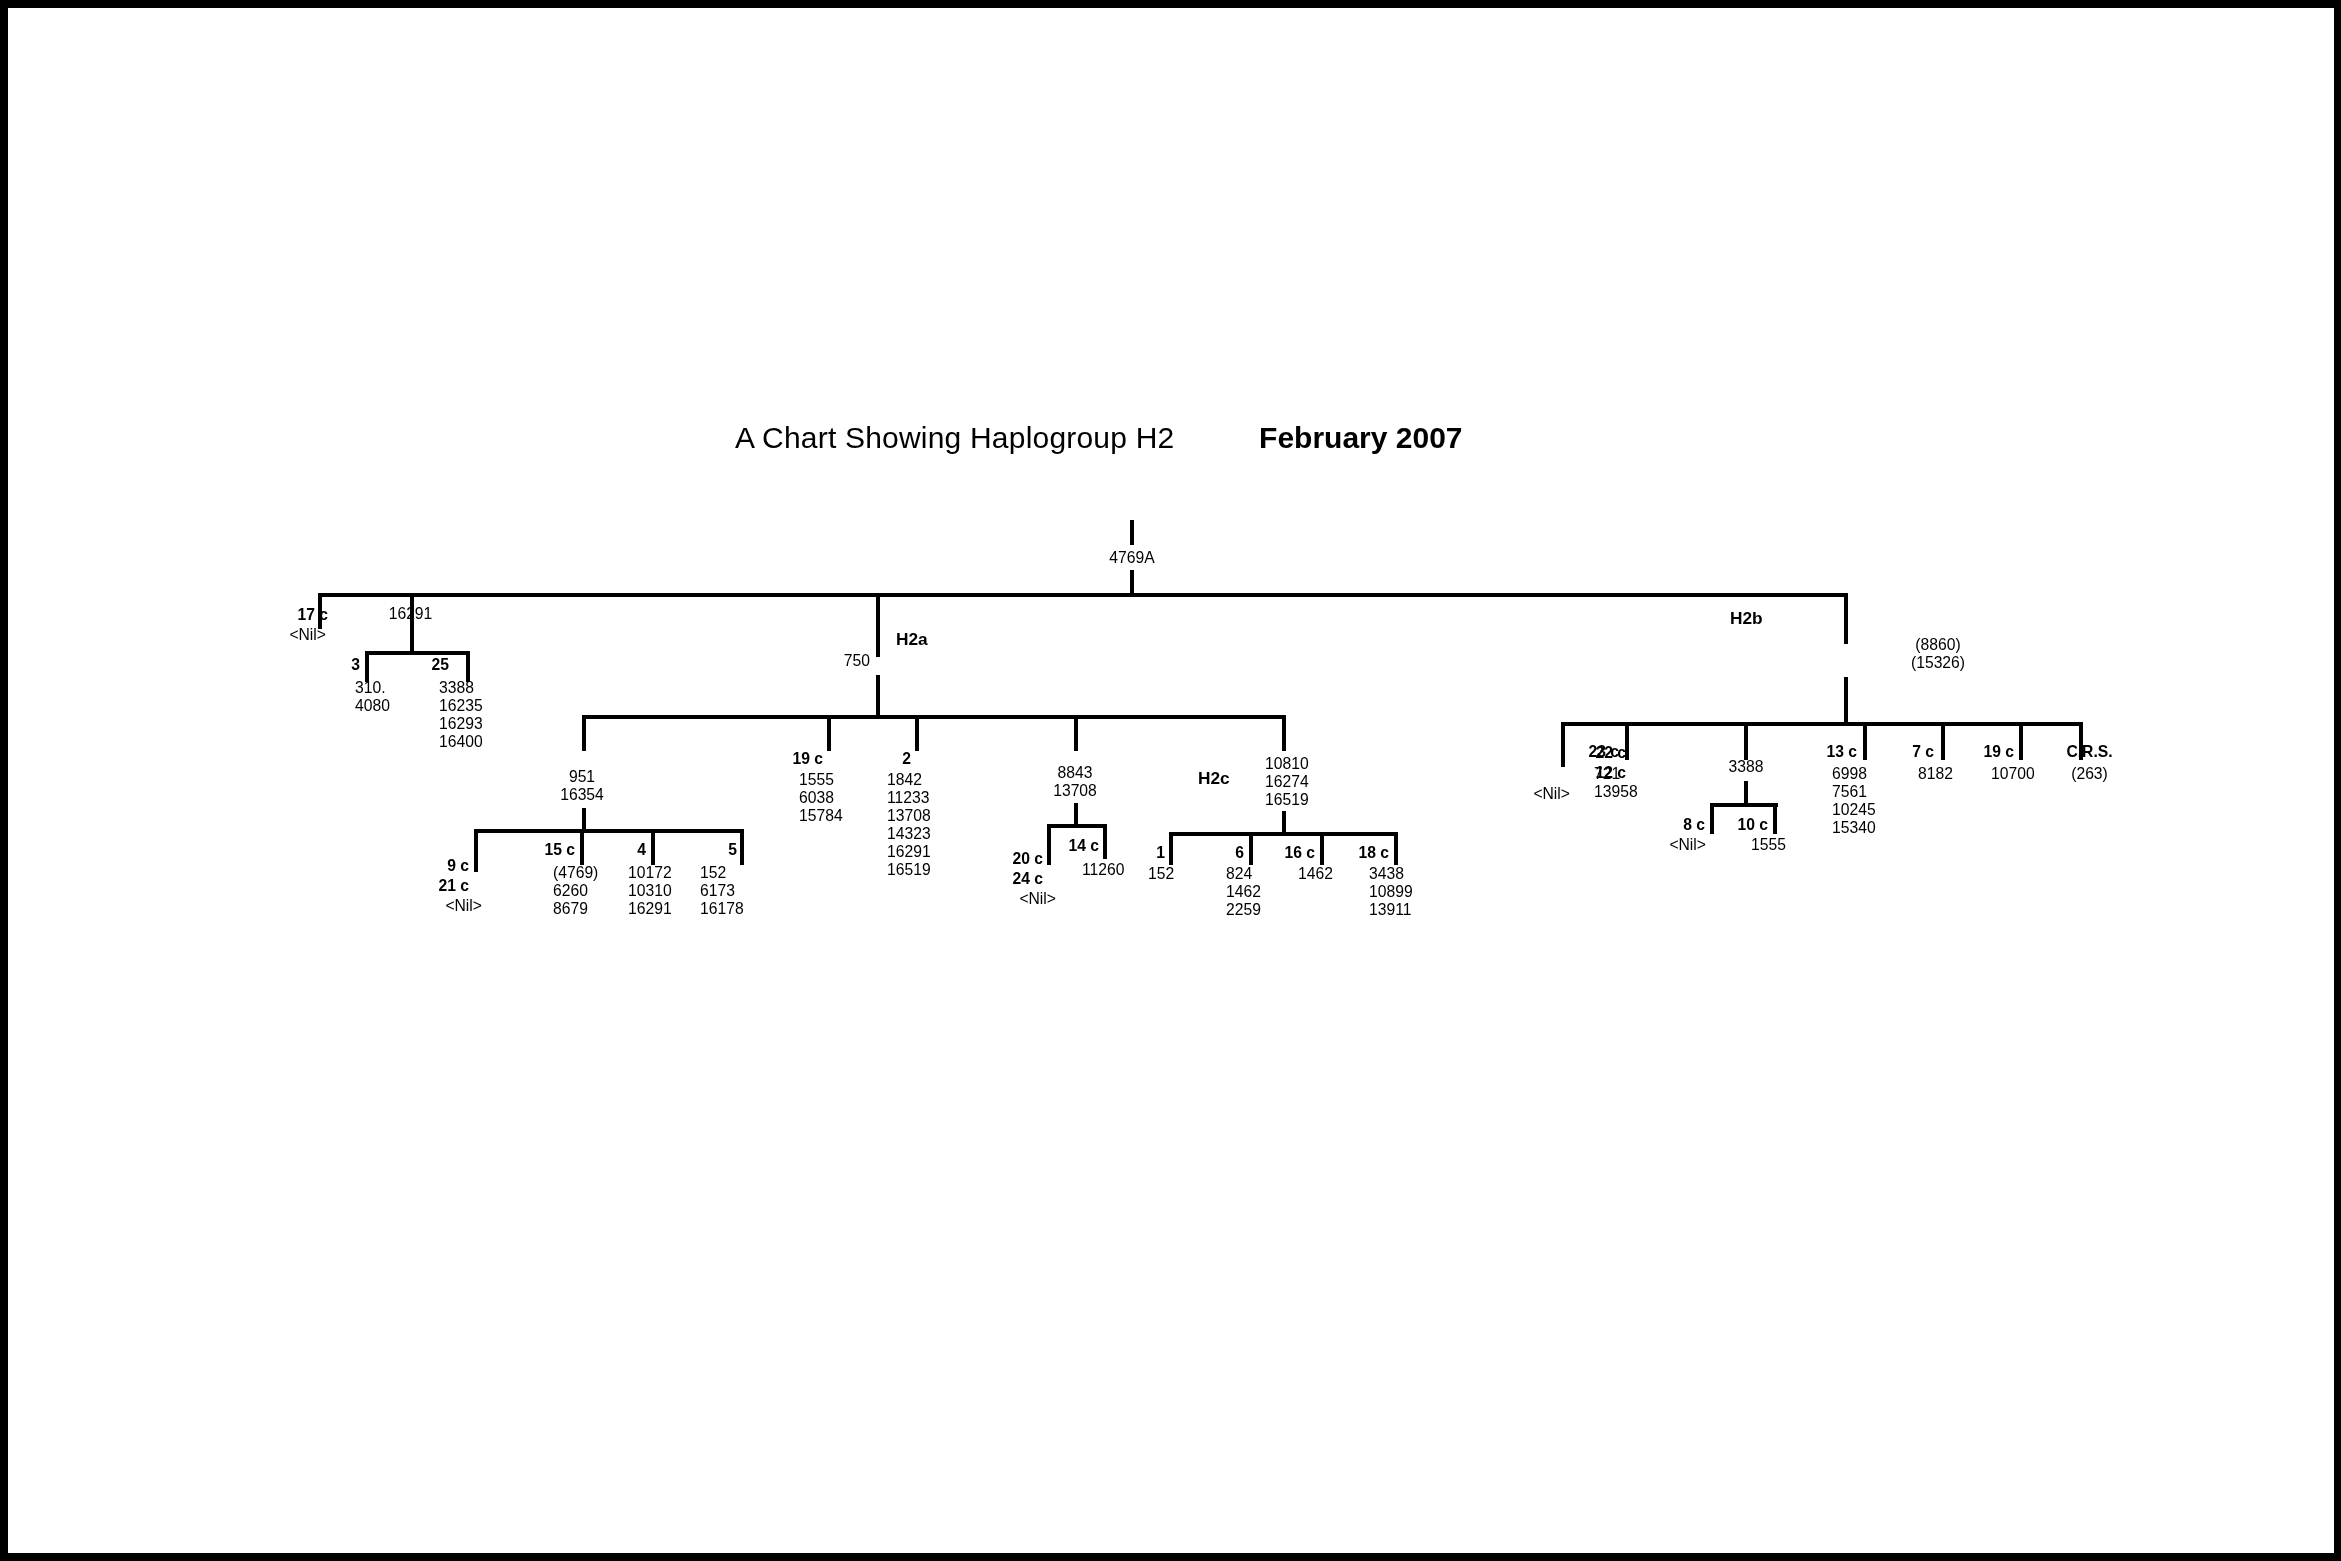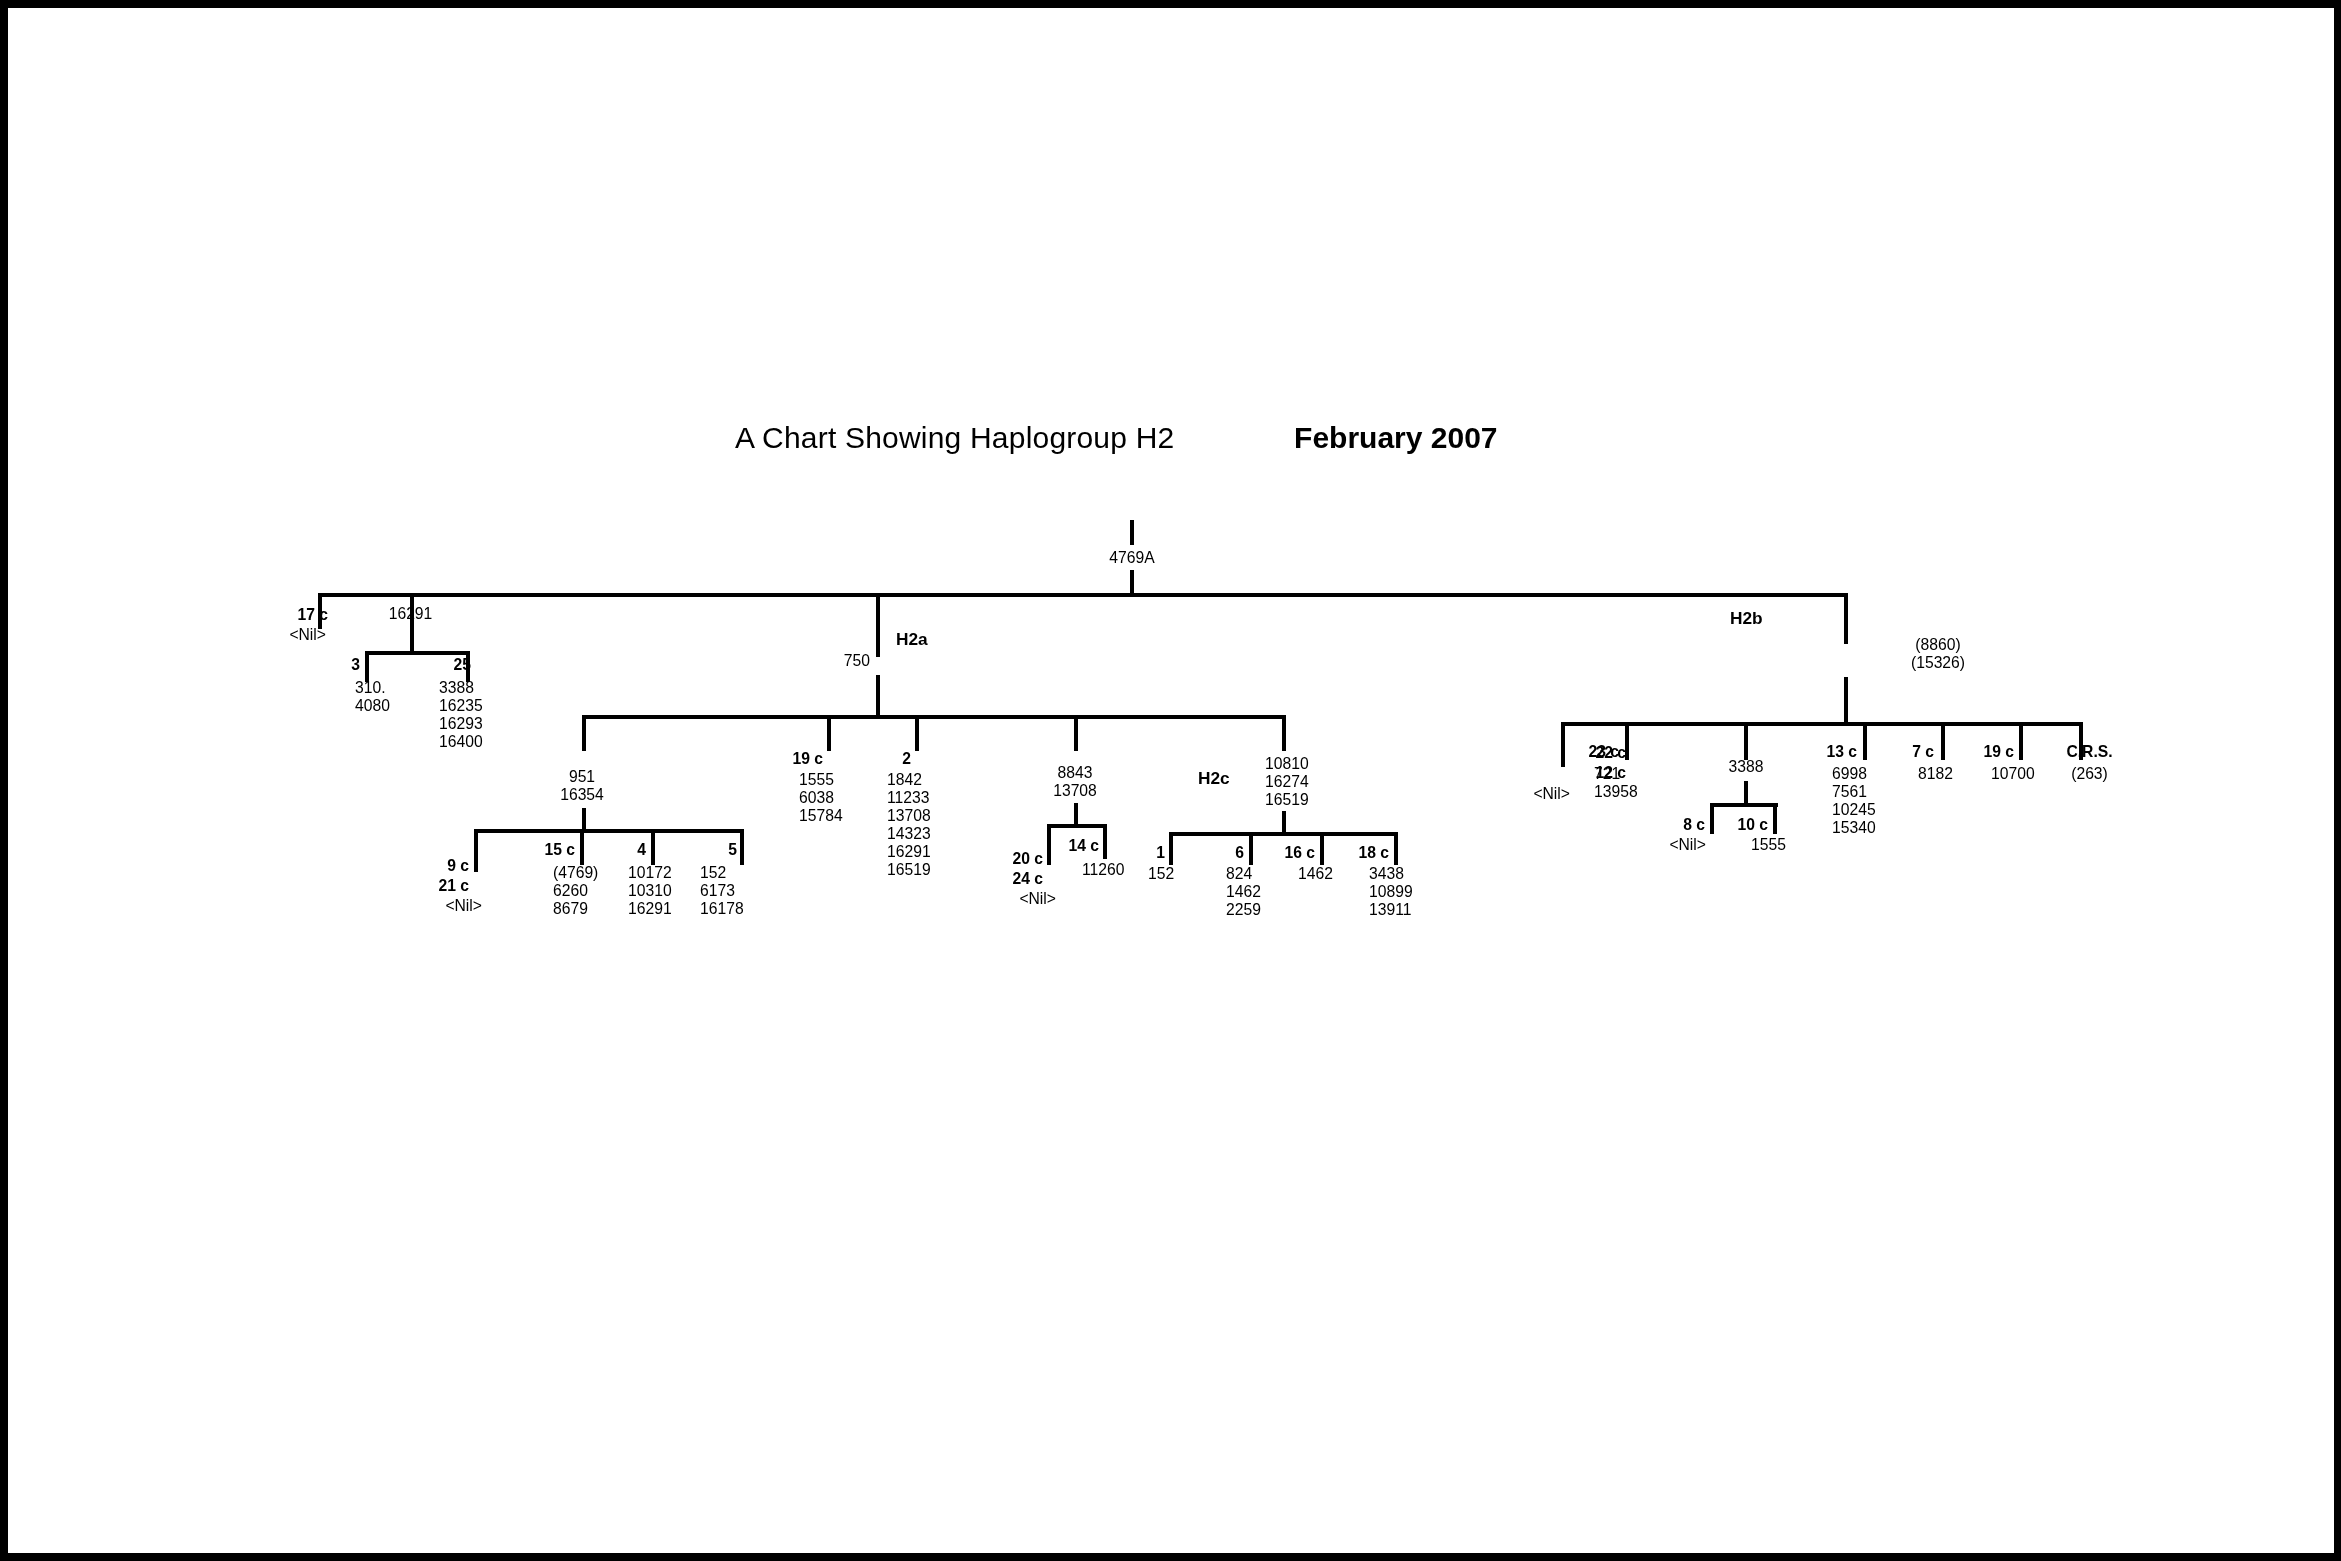--- a/index.html
+++ b/index.html
@@ -26,21 +26,21 @@
     white-space: nowrap;
   }
   .title-main {
     font-size: 30px;
     font-weight: 400;
     letter-spacing: 0.2px;
   }
   .title-date {
     font-size: 30px;
     font-weight: 700;
-    margin-left: 116px;
+    margin-left: 81px;
   }
   
   .hline {
     position: absolute;
     height: 4.1px;
     background: #000000;
   }
   .vline {
     position: absolute;
     width: 4.1px;
@@ -101,21 +101,21 @@
   <div class="nvals c" style="left:349px; top:597px; width:107px; white-space:pre;">16291</div>
   <div class="vline" style="left:402px; top:621px; height:23px;"></div>
   <div class="hline" style="left:357px; top:643px; width:105px;"></div>
   <div class="vline" style="left:357px; top:643px; height:31px;"></div>
   <div class="vline" style="left:458px; top:643px; height:31px;"></div>
 
   <div class="nlabel r" style="left:297px; top:648px; width:55px;">3</div>
   <div class="nvals l" style="left:347px; top:671px; width:99px; white-space:pre;">310.
 4080</div>
 
-  <div class="nlabel r" style="left:408px; top:648px; width:55px;">25</div>
+  <div class="nlabel r" style="left:386px; top:648px; width:55px;">25</div>
   <div class="nvals l" style="left:431px; top:671px; width:116px; white-space:pre;">3388
 16235
 16293
 16400</div>
 
   <div class="grp" style="left:888px; top:621px;">H2a</div>
   <div class="nvals r" style="left:793px; top:644px; width:69px; white-space:pre;">750</div>
   <div class="vline" style="left:868px; top:667px; height:41px;"></div>
 
   <div class="hline" style="left:574px; top:707px; width:704px;"></div>

